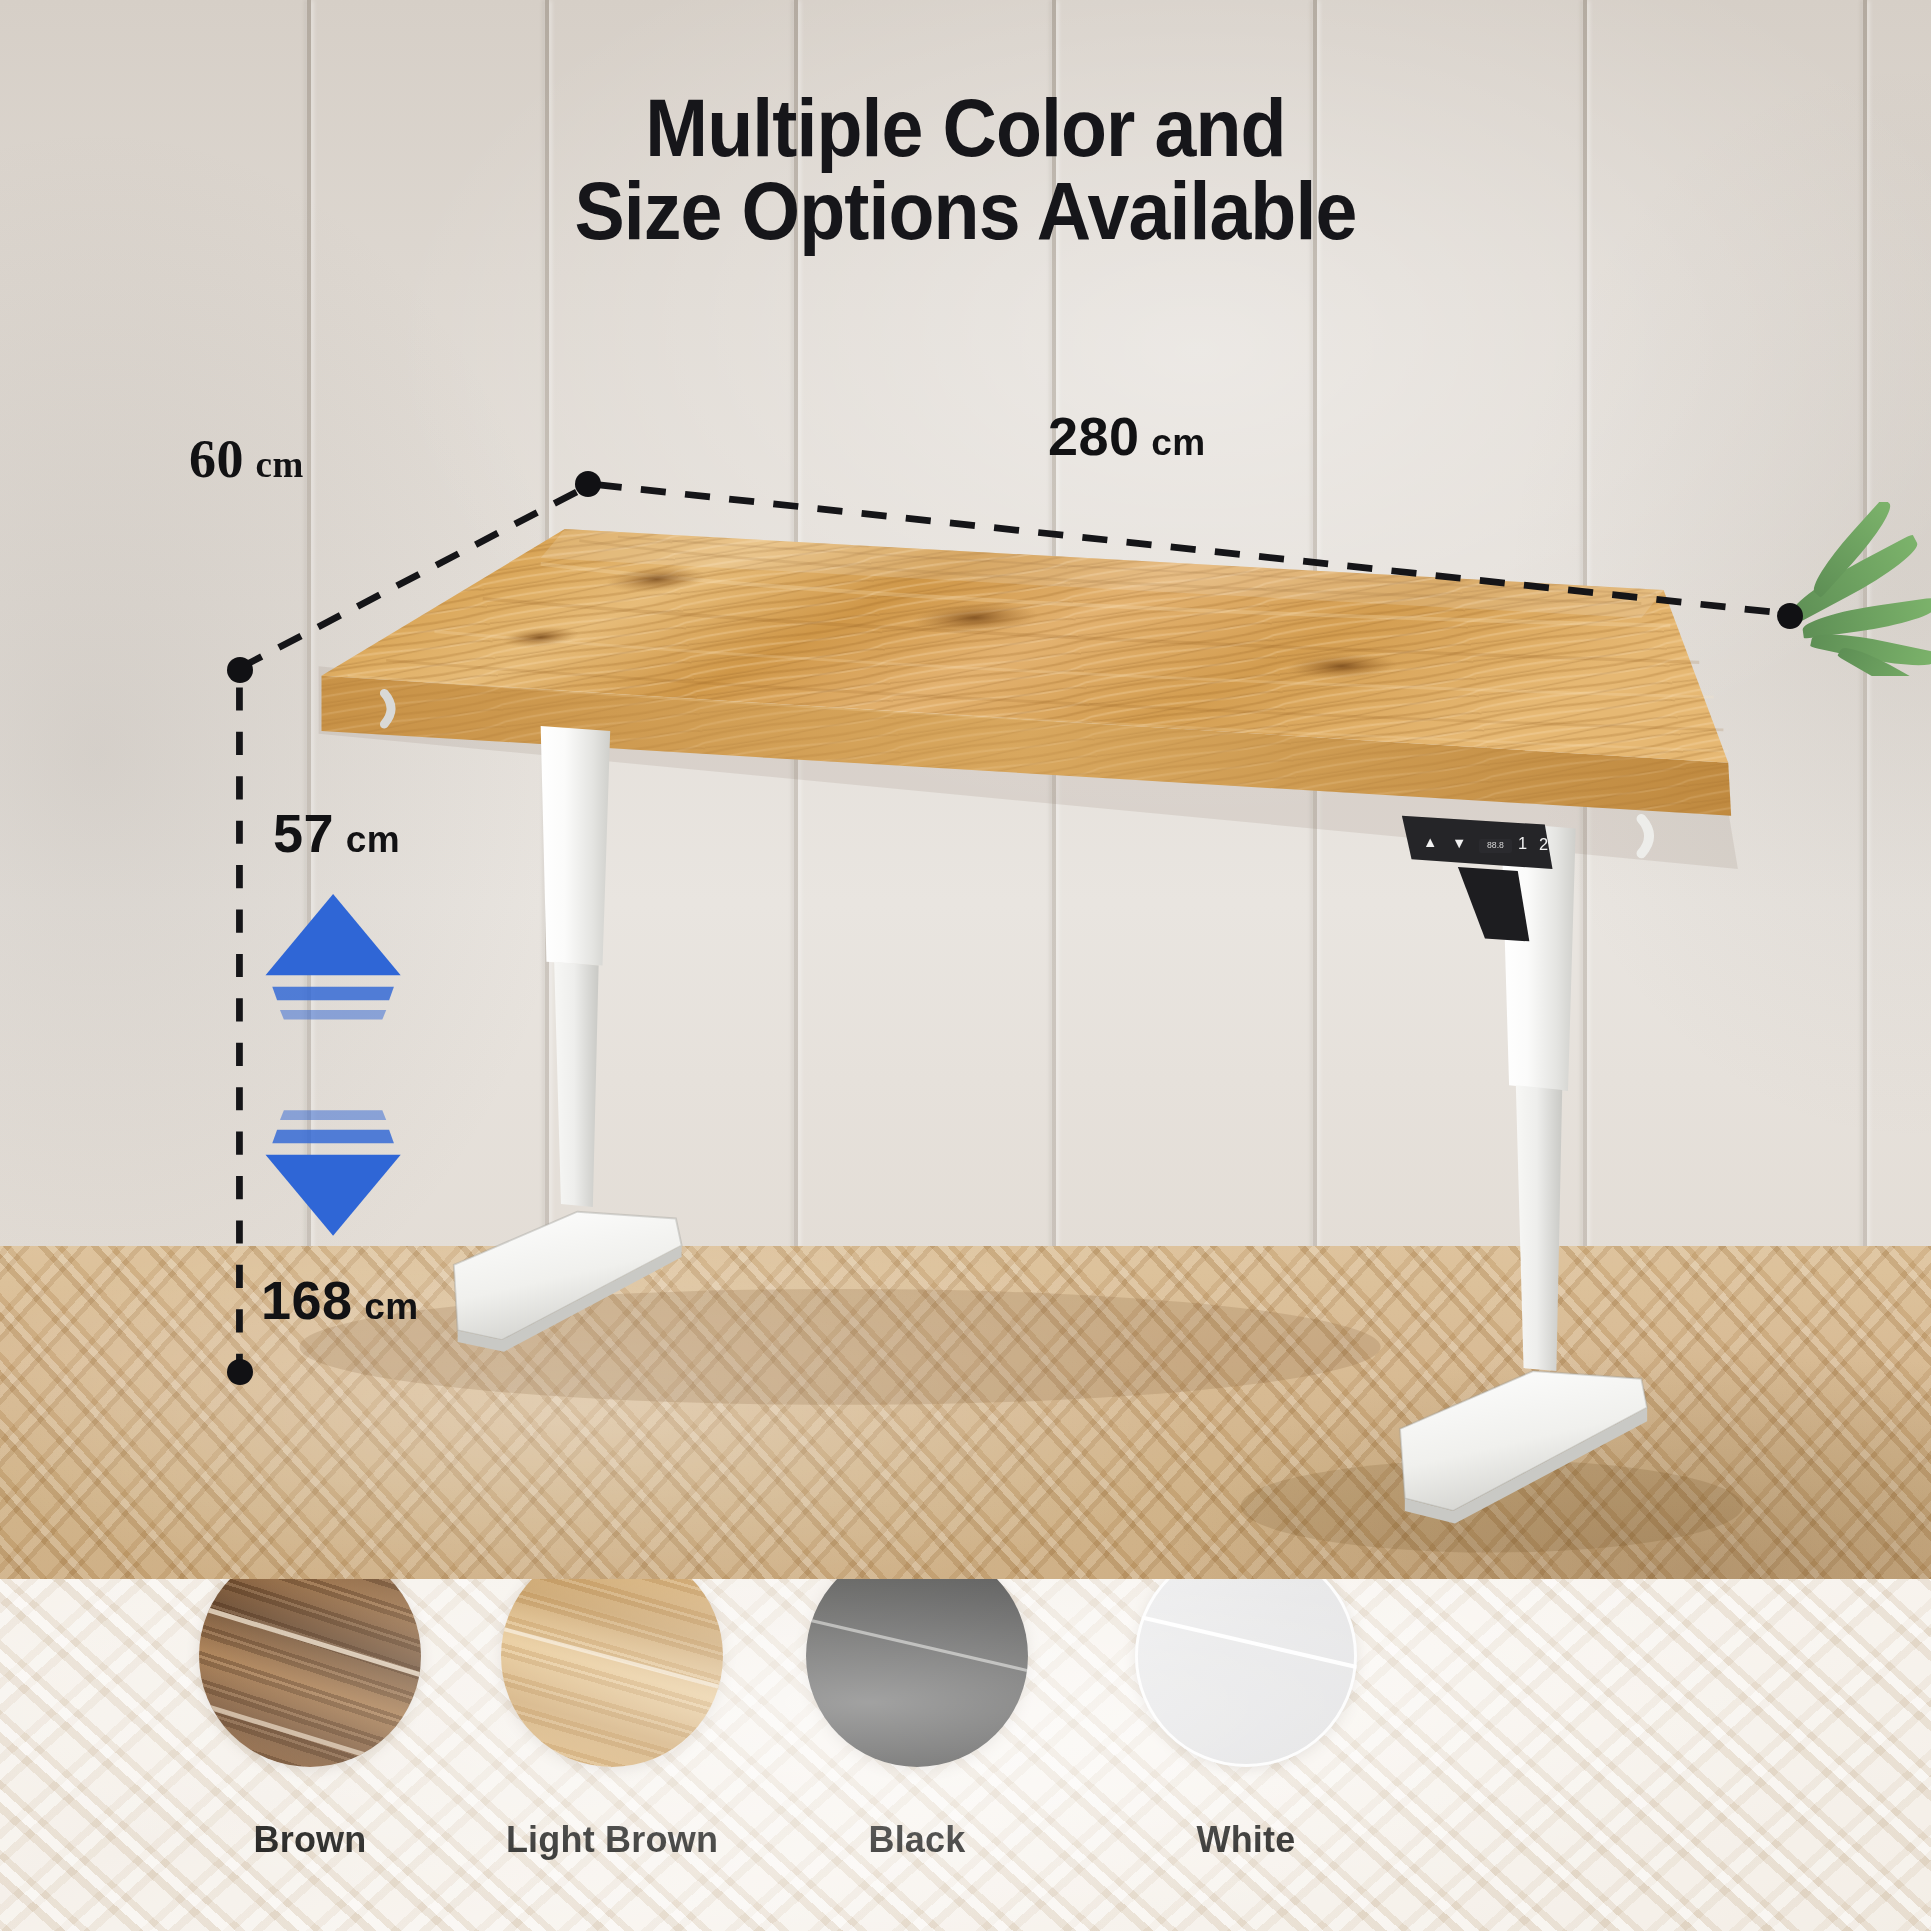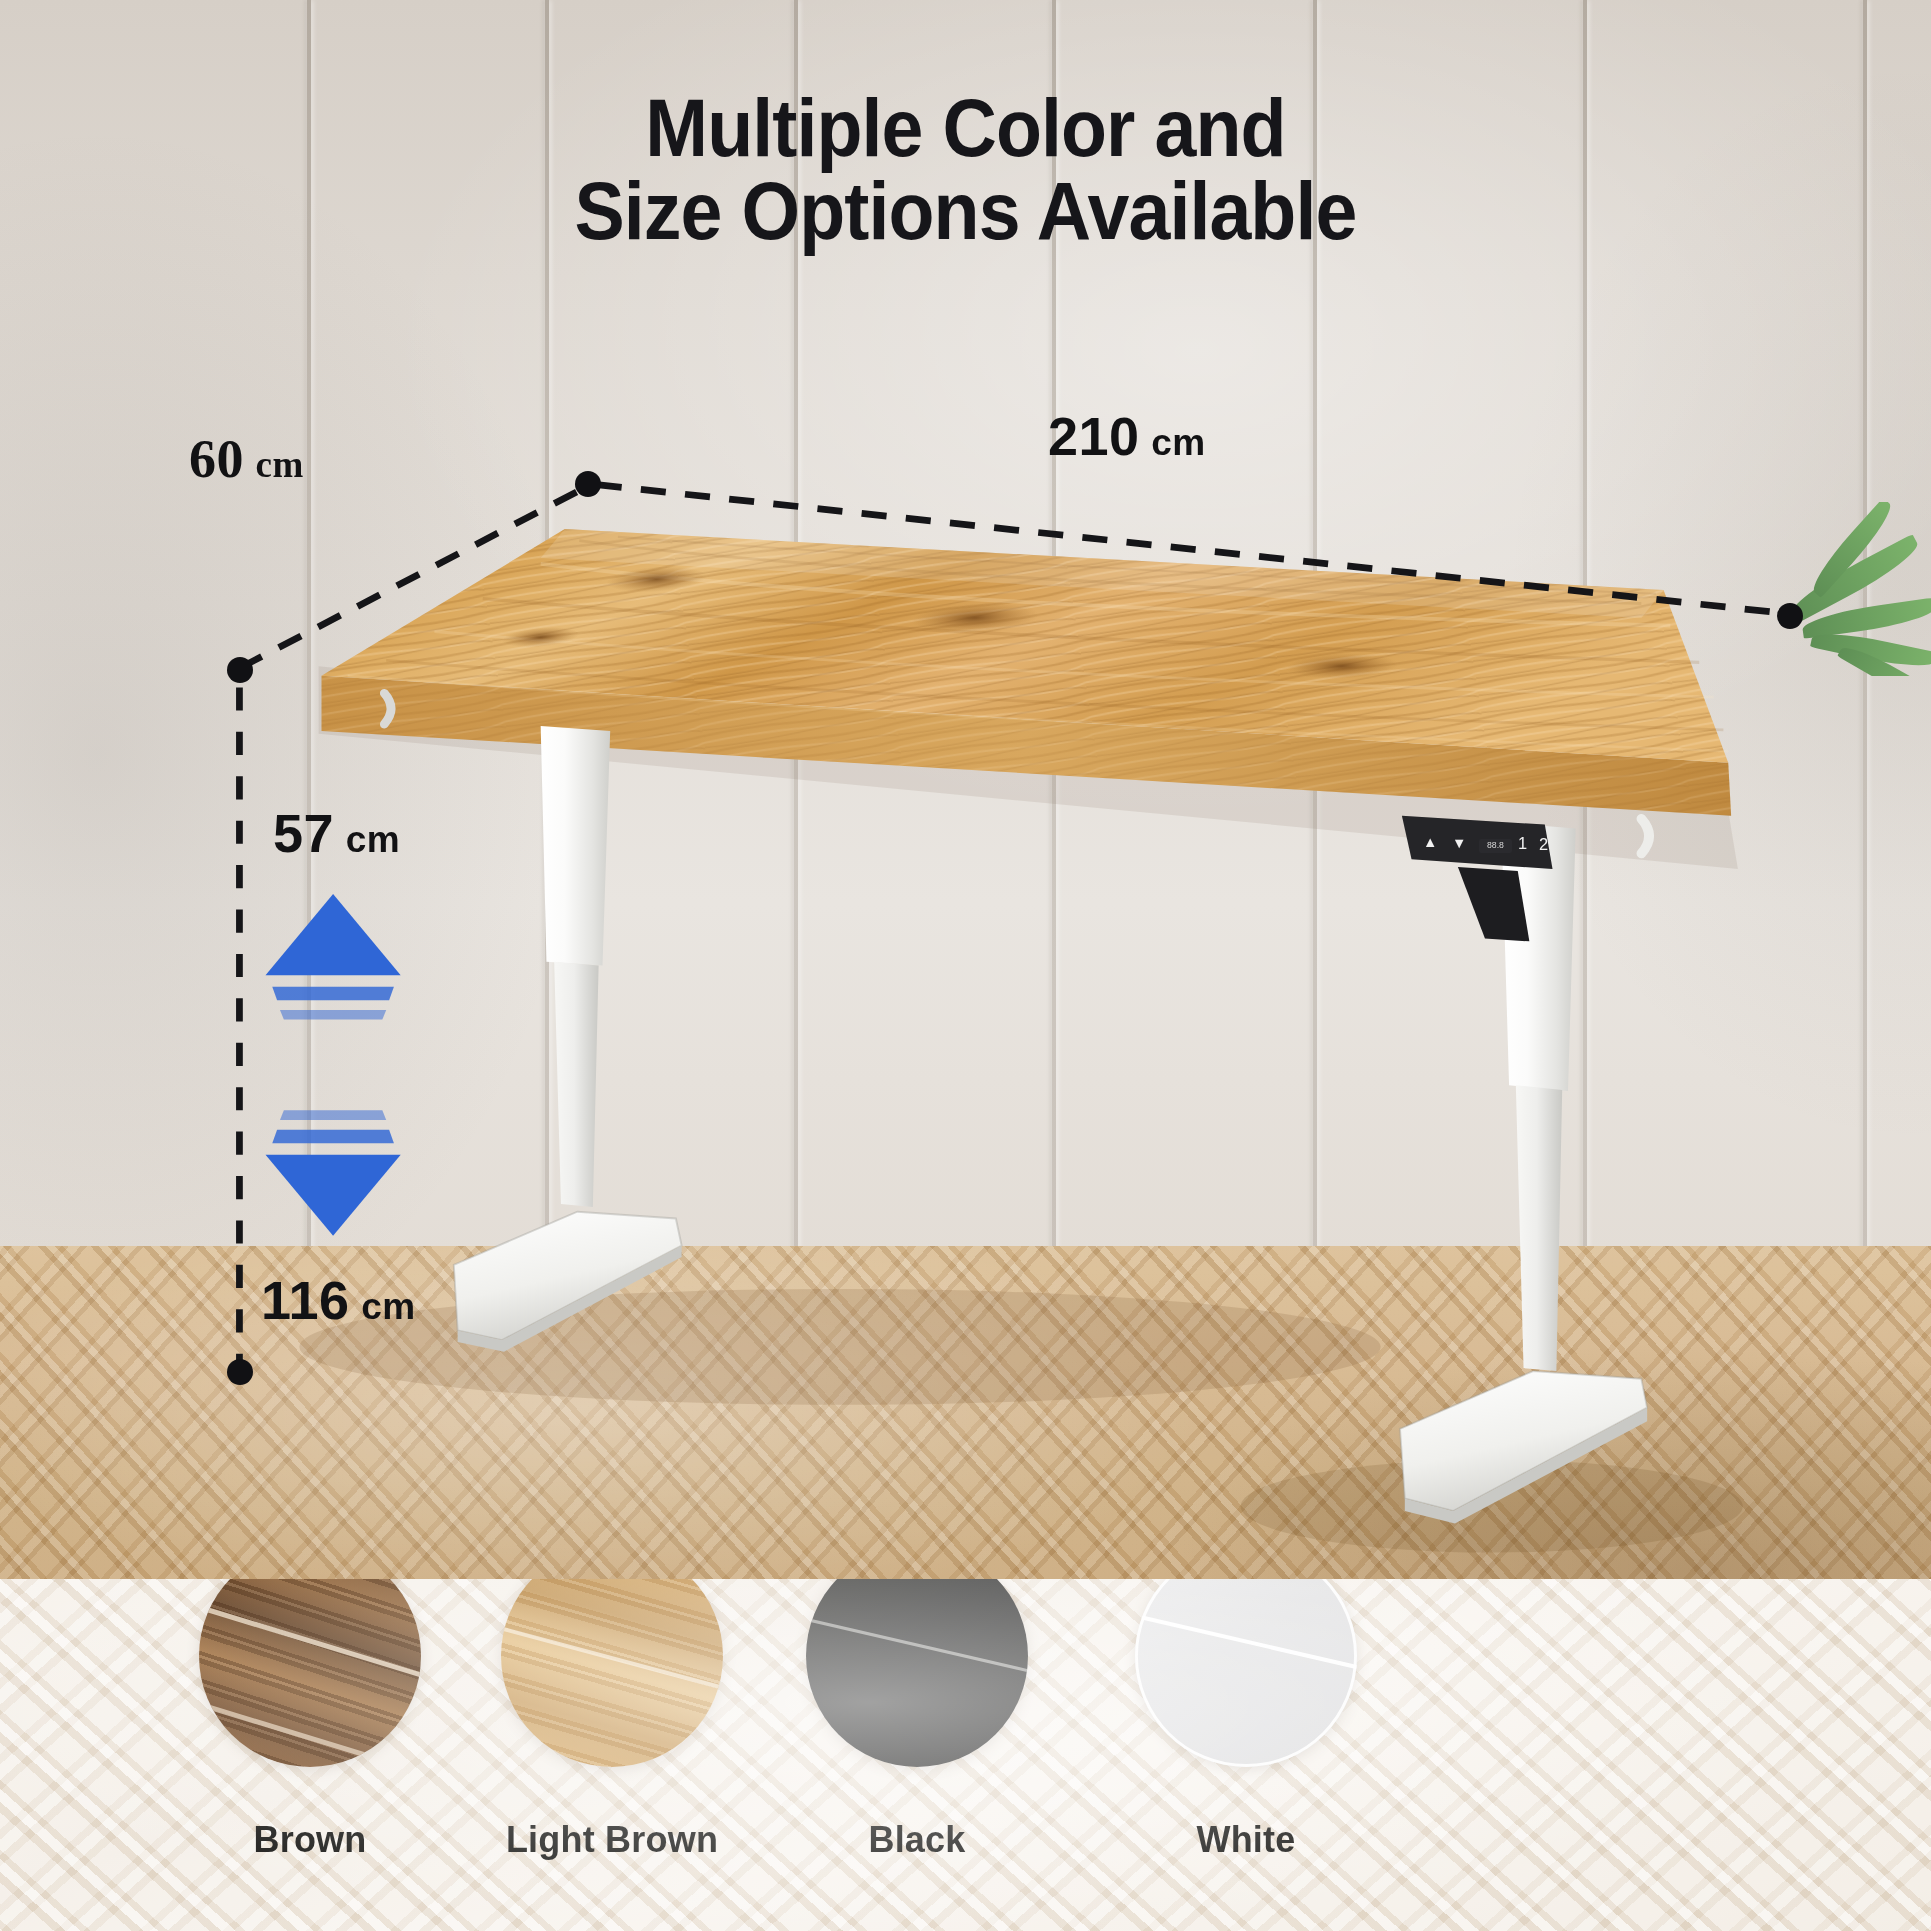--- a/index.html
+++ b/index.html
@@ -329,29 +329,29 @@
   <div class="title">
     <div>Multiple Color and</div>
     <div>Size Options Available</div>
   </div>
 
   <div class="dim-label" style="left:189px; top:432px;font-family:Liberation Serif, serif;">
     <span class="dim-num">60</span><span class="dim-unit">cm</span>
   </div>
 
   <div class="dim-label" style="left:1048px; top:409px;">
-    <span class="dim-num">210</span><span class="dim-unit">cm</span>
+    <span class="dim-num">280</span><span class="dim-unit">cm</span>
   </div>
 
   <div class="dim-label" style="left:273px; top:806px;">
     <span class="dim-num">57</span><span class="dim-unit">cm</span>
   </div>
 
   <div class="dim-label" style="left:261px; top:1273px;">
-    <span class="dim-num">116</span><span class="dim-unit">cm</span>
+    <span class="dim-num">168</span><span class="dim-unit">cm</span>
   </div>
 
   <div class="swatch-band">
     <div class="swatch-row">
 
       <div class="swatch-item" style="left:194px;">
         <div class="swatch-circle sw-brown">
           <div class="seam"></div>
           <div class="seam2"></div>
         </div>

